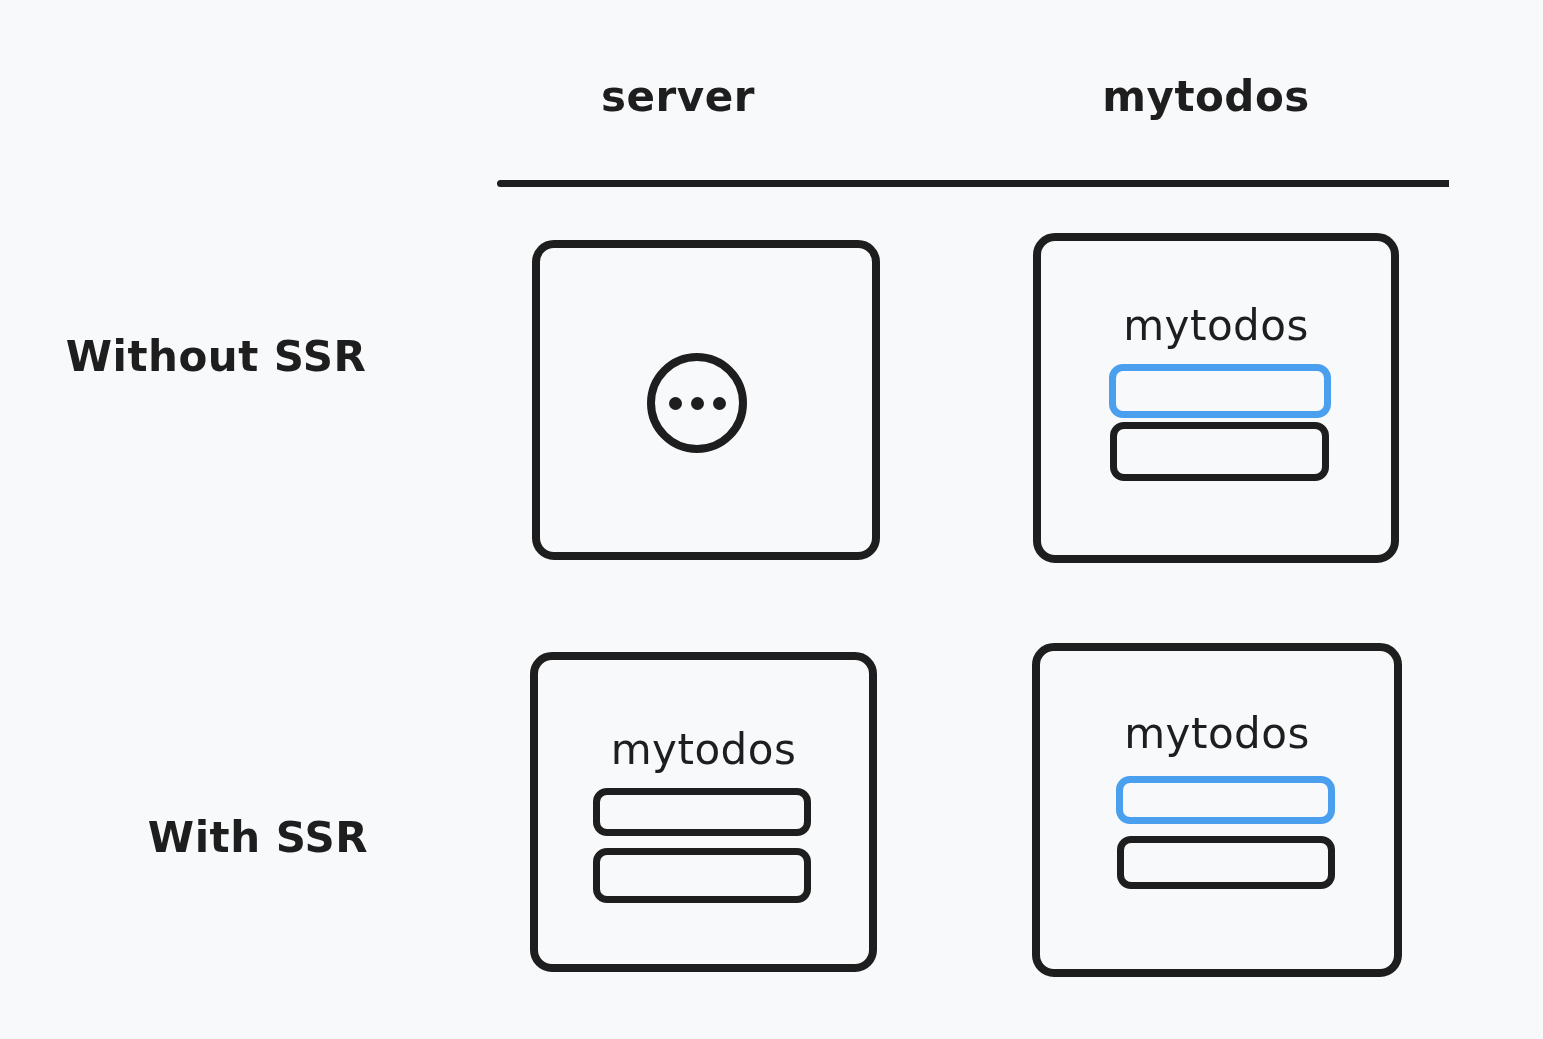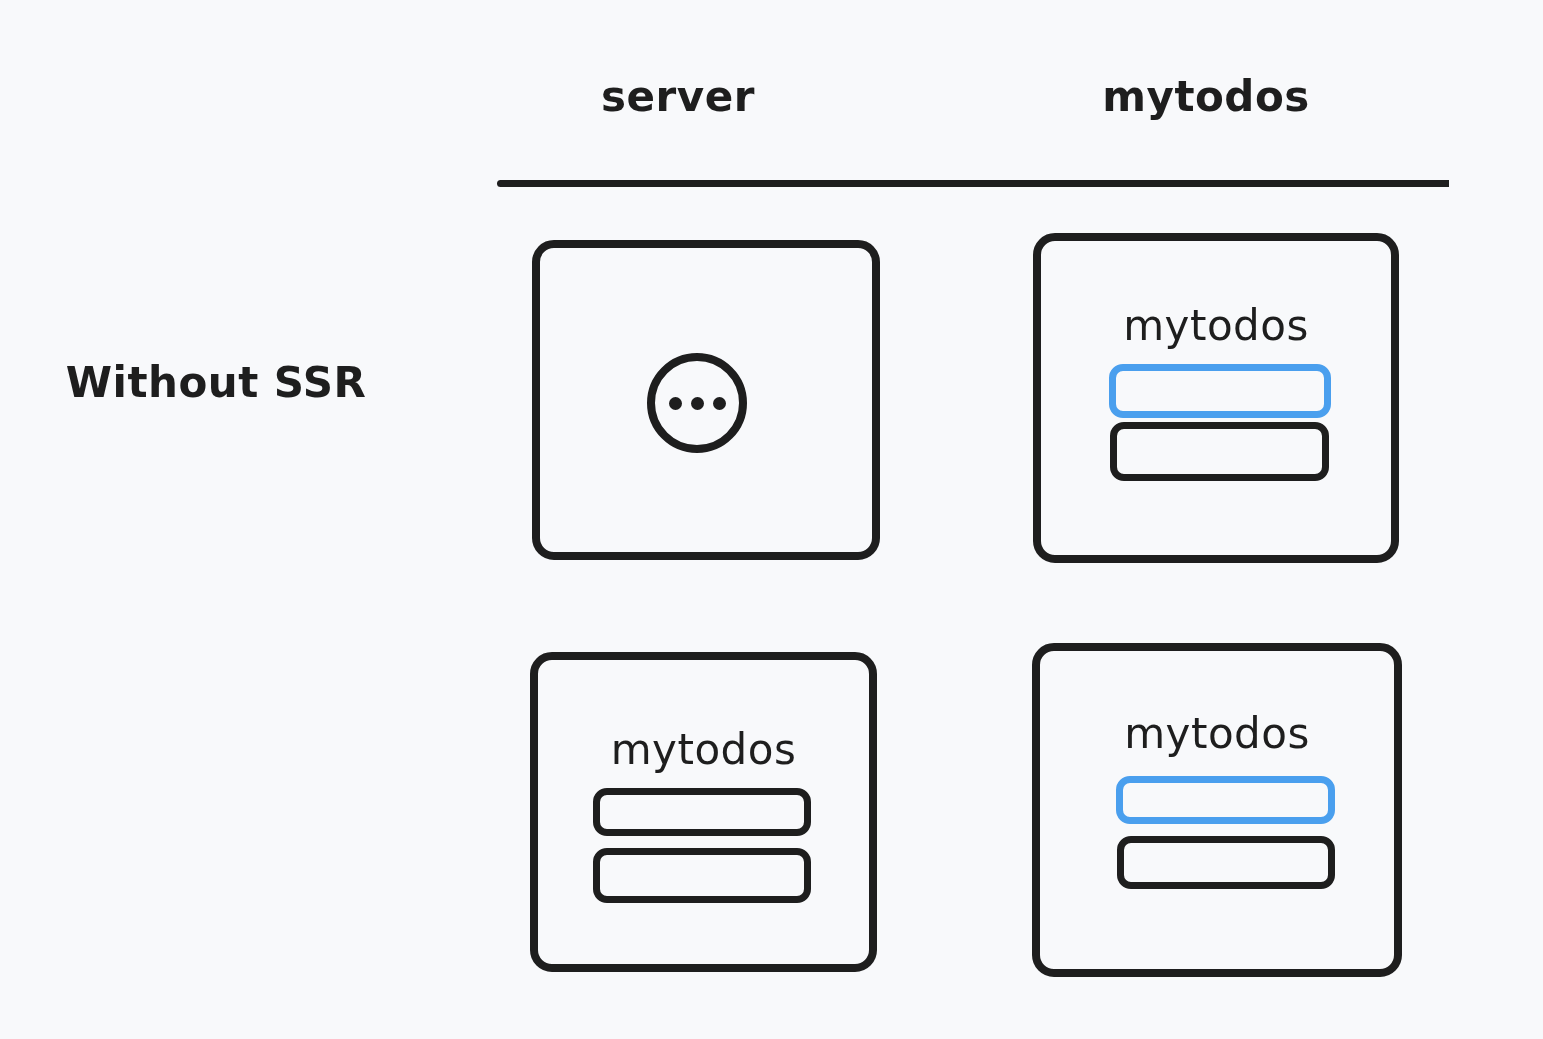--- a/index.html
+++ b/index.html
@@ -97,35 +97,36 @@
 </head>
 <body>
 
 <div class="canvas">
 
   <div class="hand-text col-header" style="left:678px;">server</div>
   <div class="hand-text col-header" style="left:1206px;">mytodos</div>
 
   <div class="divider"></div>
 
-  <div class="hand-text row-label" style="left:216px; top:358px;">Without SSR</div>
+  <div class="hand-text row-label" style="left:216px; top:332px;">Without SSR</div>
 
   <div class="sketch-box r1-server"></div>
   <div class="loading-circle">
     <span class="dot"></span>
     <span class="dot"></span>
     <span class="dot"></span>
   </div>
 
   <div class="sketch-box r1-browser">
     <div class="app-title">mytodos</div>
     <div class="todo-item highlight todo-1"></div>
     <div class="todo-item todo-2"></div>
   </div>
 
+  <div class="hand-text row-label" style="left:258px; top:813px;">With SSR</div>
 
   <div class="sketch-box r2-server">
     <div class="app-title">mytodos</div>
     <div class="todo-item todo-1"></div>
     <div class="todo-item todo-2"></div>
   </div>
 
   <div class="sketch-box r2-browser">
     <div class="app-title">mytodos</div>
     <div class="todo-item highlight todo-1"></div>

